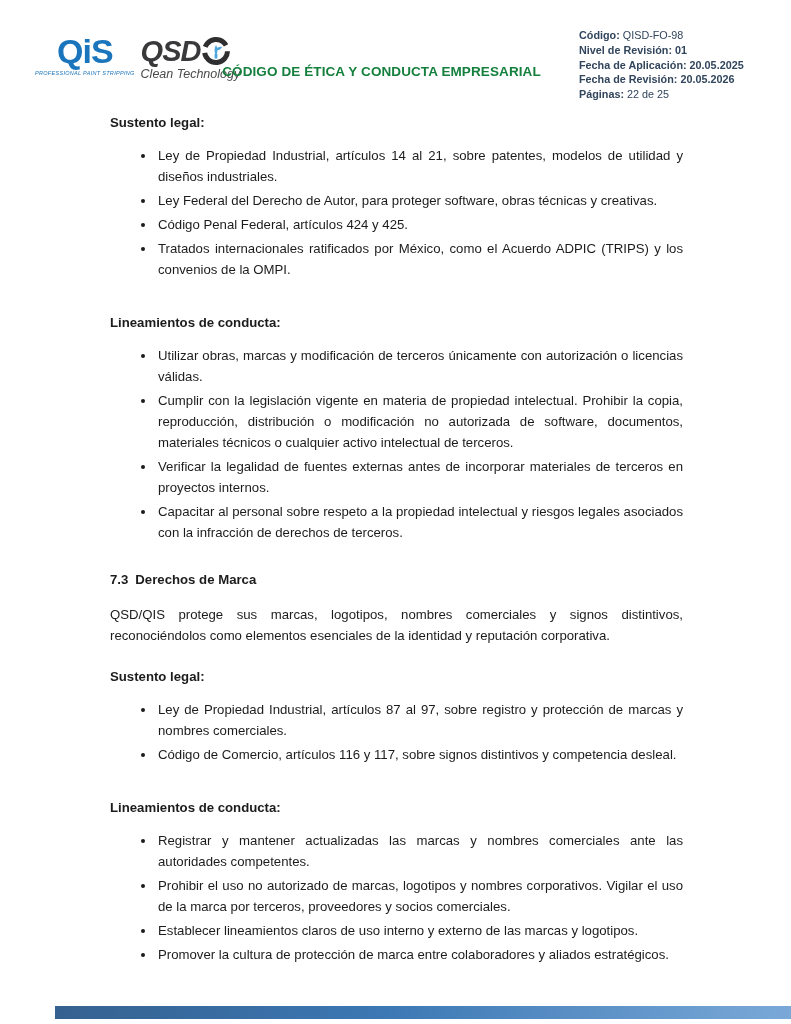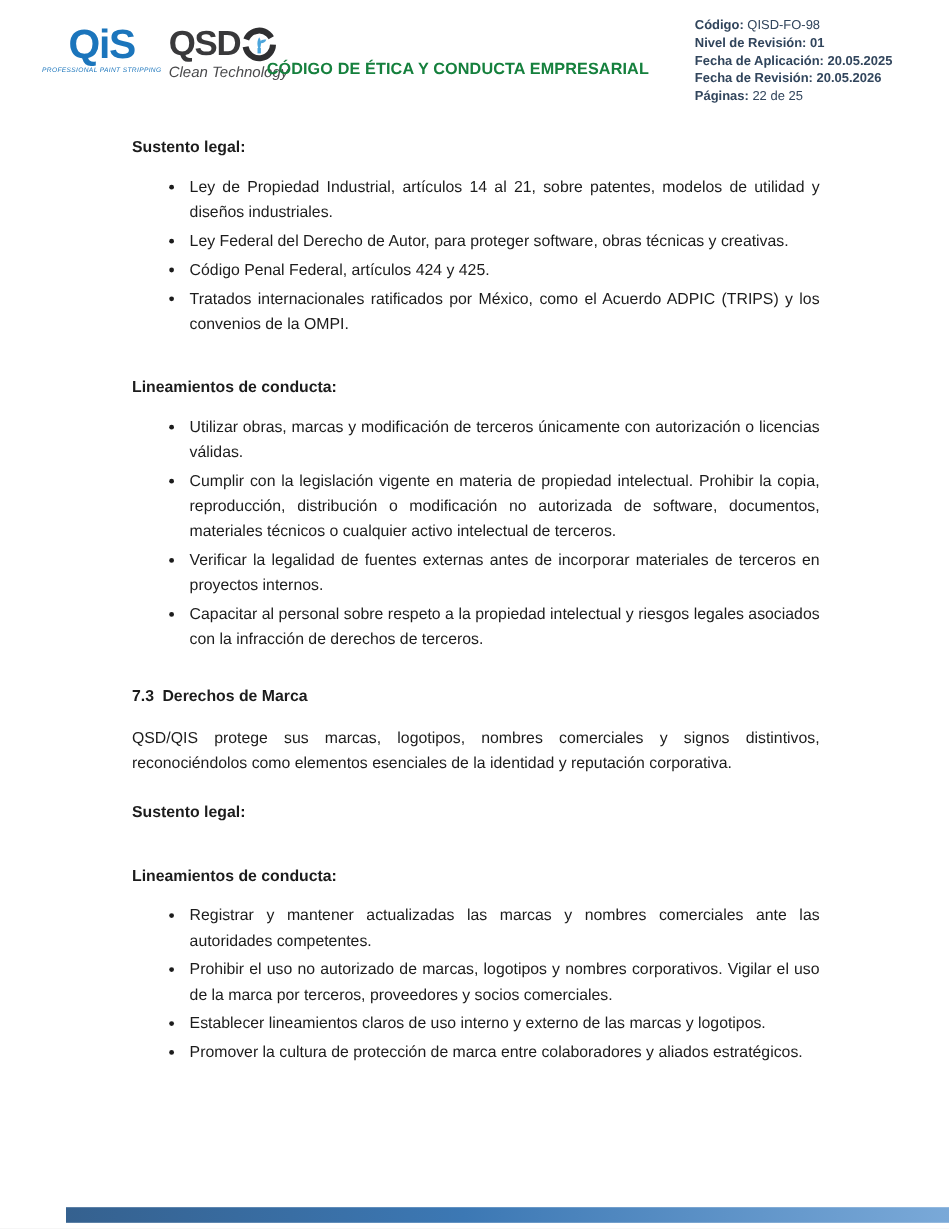--- a/index.html
+++ b/index.html
@@ -8,38 +8,39 @@
     width:791px;height:1024px;
     margin:0 auto;
     background:#ffffff;
     font-family:"Liberation Sans","DejaVu Sans",sans-serif;
     color:#1c1c1c;
     overflow:hidden;
     box-sizing:border-box;
   }
   
   .header{
-    position:absolute;top:12px;left:35px;right:12px;
+    position:absolute;top:26px;left:35px;right:12px;
     display:flex;align-items:flex-start;
   }
   .logos{display:flex;align-items:flex-start;gap:6px;width:185px;flex:0 0 auto;}
   .logo-qis{display:flex;flex-direction:column;align-items:center;margin-top:8px;}
   .logo-qis .qis-text{
     font-weight:800;font-size:34px;line-height:34px;color:#1b75bc;
     letter-spacing:-1px;font-family:"Liberation Sans",sans-serif;
   }
   .logo-qis .qis-tagline{
     font-size:5.5px;color:#1b75bc;font-style:italic;letter-spacing:.3px;
     margin-top:2px;white-space:nowrap;
   }
   .logo-qsd{display:flex;flex-direction:column;margin-top:10px;}
   .qsd-row{display:flex;align-items:center;}
   .logo-qsd .qsd-text{
     font-weight:800;font-size:29px;line-height:30px;color:#39393b;
     letter-spacing:-1px;
+    font-style:italic;
   }
   .qsd-icon{width:30px;height:30px;margin-left:1px;}
   .logo-qsd .qsd-tagline{
     font-size:12.5px;color:#4a4a4c;font-style:italic;margin-top:1px;white-space:nowrap;
   }
   .doc-title{
     flex:1;text-align:center;
     font-weight:700;font-size:13.5px;letter-spacing:.1px;
     margin-top:38px;color:#15803d;
   }
@@ -143,20 +144,24 @@
       </ul>
     </div>
 
     <div class="sec-73">
       <p class="sec-heading">
         <span class="num">7.3</span><span>Derechos de Marca</span>
       </p>
       <p class="para">QSD/QIS protege sus marcas, logotipos, nombres comerciales y signos distintivos, reconociéndolos como elementos esenciales de la identidad y reputación corporativa.</p>
 
       <p class="sub-label">Sustento legal:</p>
+      <ul class="bullets">
+        <li>Ley de Propiedad Industrial, artículos 87 al 97, sobre registro y protección de marcas y nombres comerciales.</li>
+        <li>Código de Comercio, artículos 116 y 117, sobre signos distintivos y competencia desleal.</li>
+      </ul>
 
       <p class="sub-label gap-lg">Lineamientos de conducta:</p>
       <ul class="bullets">
         <li>Registrar y mantener actualizadas las marcas y nombres comerciales ante las autoridades competentes.</li>
         <li>Prohibir el uso no autorizado de marcas, logotipos y nombres corporativos. Vigilar el uso de la marca por terceros, proveedores y socios comerciales.</li>
         <li>Establecer lineamientos claros de uso interno y externo de las marcas y logotipos.</li>
         <li>Promover la cultura de protección de marca entre colaboradores y aliados estratégicos.</li>
       </ul>
     </div>
 

